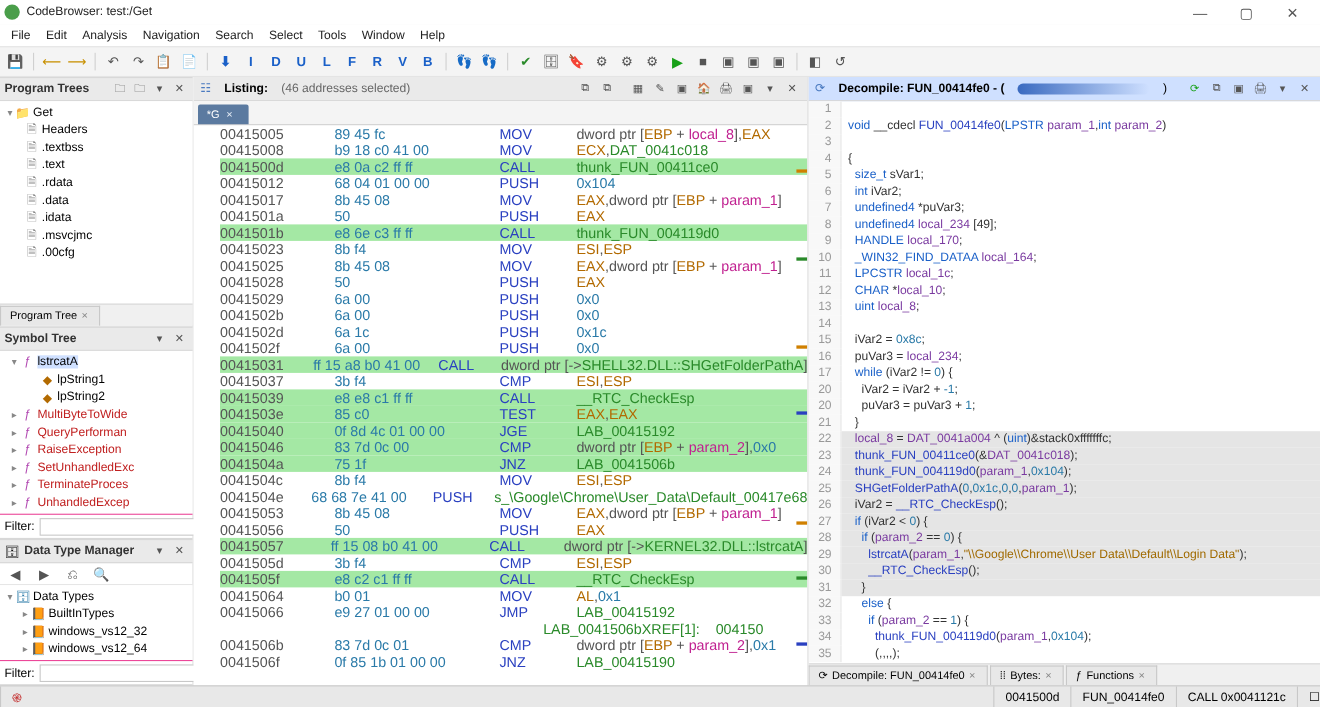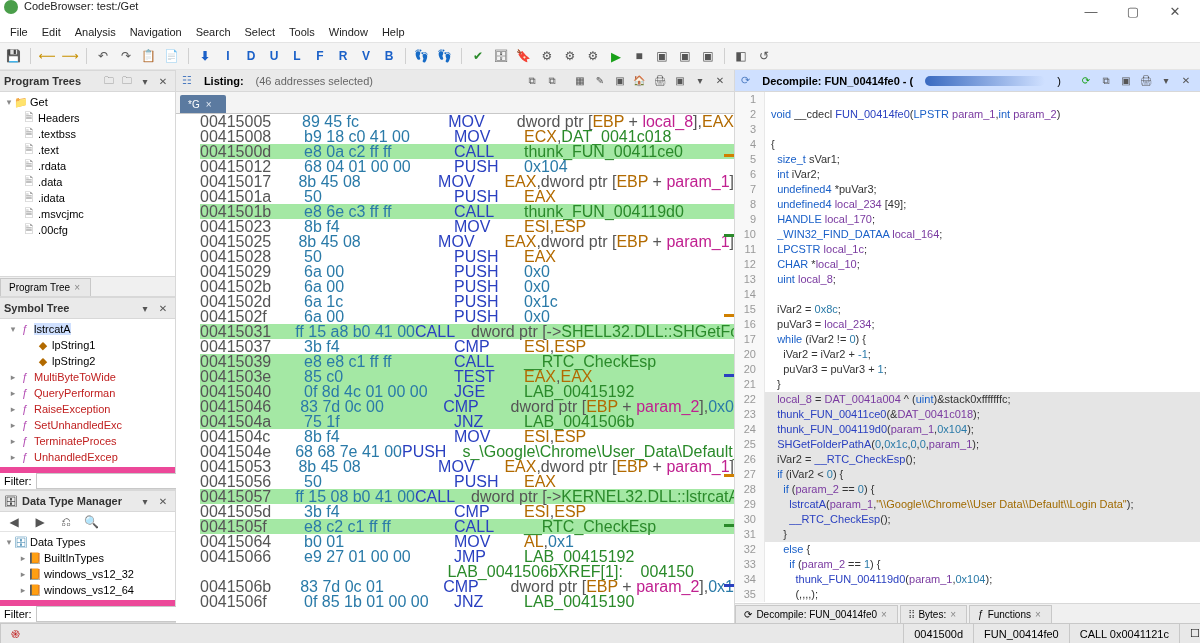--- a/index.html
+++ b/index.html
@@ -1,17 +1,17 @@
 <!DOCTYPE html>
 <html><head>
 <meta charset="utf-8">
 <style>
 * { box-sizing: border-box; margin: 0; padding: 0; font-family: "Segoe UI", Tahoma, sans-serif; }
 body { background: #f0f0f0; width: 1200px; height: 643px; overflow: hidden; display: flex; flex-direction: column; font-size: 11px; }
-.titlebar { height: 22px; background: #fff; display: flex; align-items: flex-start; padding: 0 4px; }
+.titlebar { height: 22px; background: #fff; display: flex; align-items: center; padding: 0 4px; }
 .titlebar .ico { width: 14px; height: 14px; background: #4a9e4a; border-radius: 50%; margin-right: 6px; display: inline-block; }
 .titlebar .title { flex: 1; color: #222; }
 .titlebar .winbtn { width: 42px; height: 22px; display: flex; align-items: center; justify-content: center; color: #555; font-size: 13px; }
 .menubar { height: 20px; background: #fff; display: flex; align-items: center; padding: 0 4px; gap: 2px; }
 .menubar .mitem { padding: 2px 6px; color: #222; }
 .toolbar { height: 28px; background: #f4f4f4; border-top: 1px solid #e4e4e4; border-bottom: 1px solid #e4e4e4; display: flex; align-items: center; padding: 0 4px; gap: 3px; }
 .tbtn { width: 20px; height: 20px; display: flex; align-items: center; justify-content: center; color: #555; font-size: 12px; border-radius: 2px; }
 .tsep { width: 1px; height: 16px; background: #d0d0d0; margin: 0 3px; }
 .blue { color: #1a60c8; font-weight: bold; }
 .green { color: #2a8a2a; }
@@ -28,32 +28,32 @@
 .leftcol .panel { display: flex; flex-direction: column; border-bottom: 1px solid #d8d8d8; }
 .tree { padding: 2px; overflow-y: auto; height: 100%; }
 .tree .row { display: flex; align-items: center; height: 16px; padding: 0 2px; white-space: nowrap; }
 .tree .row .exp { width: 10px; text-align: center; color: #888; font-size: 9px; }
 .tree .row .ico { width: 14px; text-align: center; margin-right: 2px; }
 .folder { color: #d4a017; }
 .pageico { color: #888; }
 .fn { color: #b24ab2; }
 .red { color: #c02020; }
 .sel { background: #cfe0ff; }
-.filterbar { height: 22px; border-top: 6px solid #ec4899; display: flex; align-items: center; padding: 0 4px; gap: 4px; }
+.filterbar { height: 22px; border-top: 1px solid #ec4899; display: flex; align-items: center; padding: 0 4px; gap: 4px; }
 .filterbar input { flex: 1; height: 16px; border: 1px solid #c8c8c8; padding: 0 4px; font-size: 10px; }
 .tabbar { height: 20px; background: #f0f0f0; display: flex; align-items: center; border-top: 1px solid #d8d8d8; }
 .tab { height: 18px; padding: 0 10px 0 8px; display: flex; align-items: center; gap: 4px; font-size: 10px; background: #e8e8e8; border: 1px solid #c8c8c8; border-bottom: none; margin-right: 2px; }
 .tab .x { color: #888; font-size: 10px; }
 .listhead { height: 22px; background: #eaeaea; border-bottom: 1px solid #d8d8d8; display: flex; align-items: center; padding: 0 6px; }
 .listhead .ptitle { flex: 1; display: flex; align-items: center; gap: 12px; }
 .listhead .pbtn { width: 16px; height: 16px; display: flex; align-items: center; justify-content: center; color: #555; font-size: 10px; margin-left: 4px; }
 .innertabs { height: 22px; background: #f4f4f4; display: flex; align-items: flex-end; padding: 0 4px; gap: 2px; border-bottom: 1px solid #c8c8c8; }
 .innertab { height: 18px; background: #5b7aa0; color: #fff; padding: 0 14px 0 8px; display: flex; align-items: center; gap: 6px; border-radius: 2px 2px 0 0; font-size: 10px; }
 .innertab .x { color: #e4ecf5; }
-.listing { flex: 1; overflow: auto; background: #fff; font-family: Consolas, monospace; font-size: 16px; line-height: 15px; padding-left: 24px; position: relative; }
+.listing { flex: 1; overflow: auto; background: #fff; font-family: Consolas, monospace; font-size: 13px; line-height: 15px; padding-left: 24px; position: relative; }
 .lrow { display: flex; white-space: pre; height: 15px; }
 .lrow.hl { background: #a4e8a4; }
 .lrow .addr { width: 80px; color: #555; }
 .lrow .bytes { width: 150px; color: #2a7aa8; margin-left: 24px; }
 .lrow .mn { width: 54px; color: #2a40c0; }
 .lrow .ops { color: #555; margin-left: 16px; }
 .lrow .ops .reg { color: #b26a00; }
 .lrow .ops .num { color: #2a7aa8; }
 .lrow .ops .lbl { color: #2a8a2a; }
 .lrow .ops .pink { color: #c02090; }

